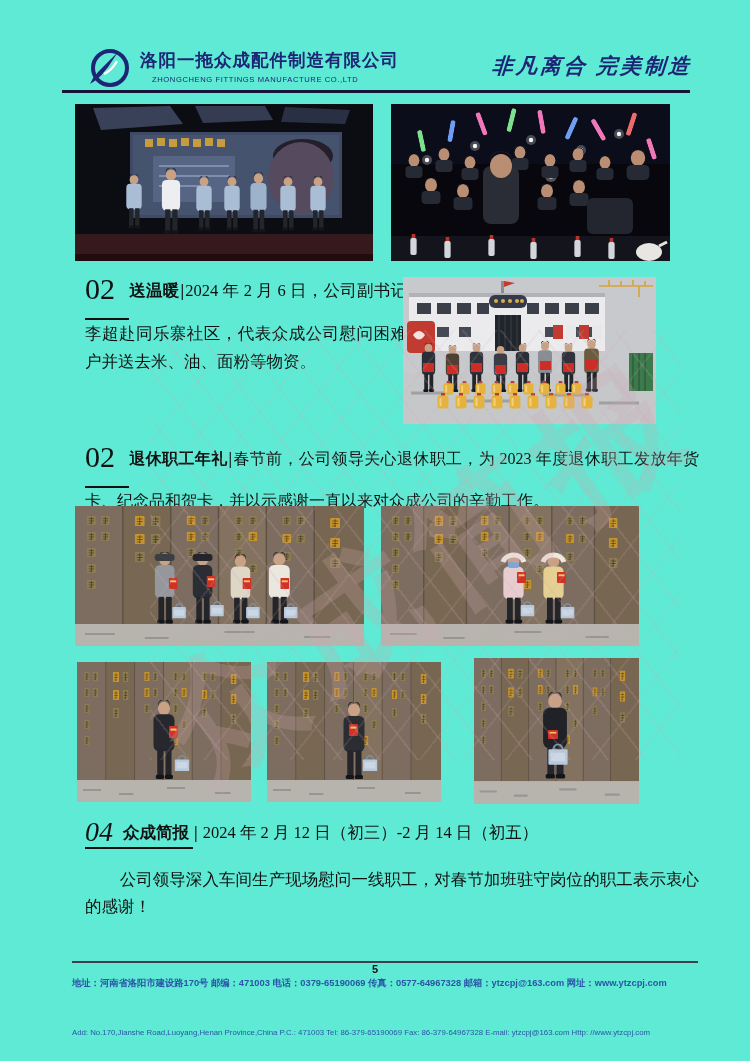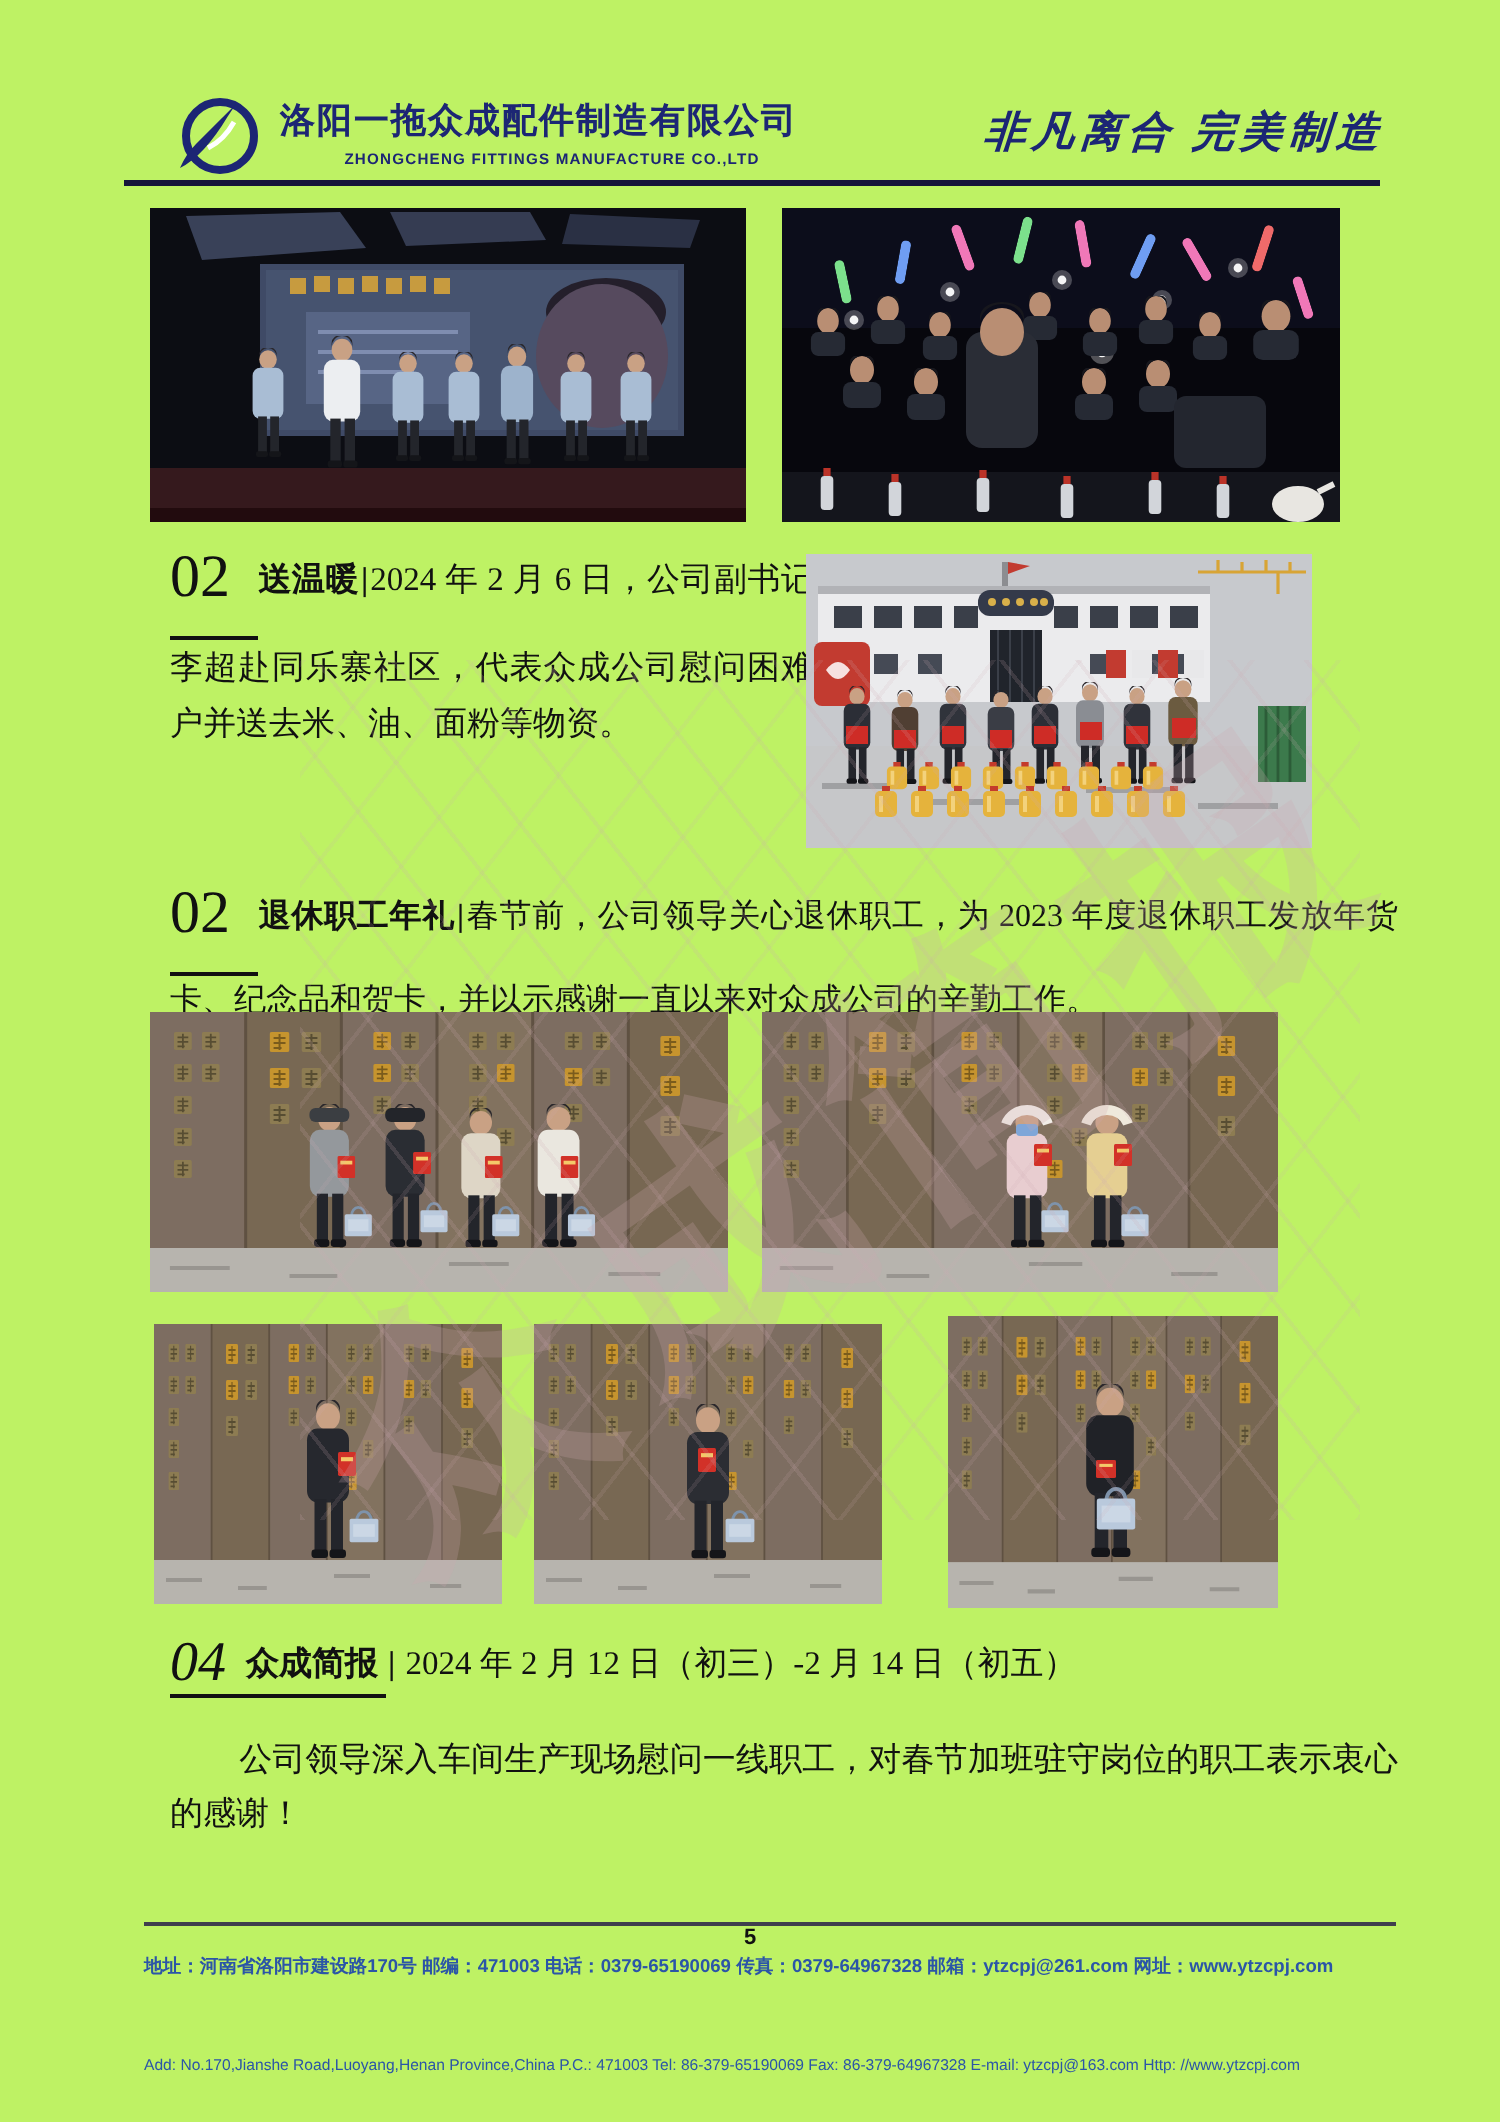--- a/index.html
+++ b/index.html
@@ -1,24 +1,24 @@
 <!DOCTYPE html>
 <html><head>
 <meta charset="utf-8">
 <style>
   html,body{margin:0;padding:0;background:#9c9c9c;}
-  .page{position:relative;width:750px;height:1061px;margin:0 auto;background:#bef264;
+  .page{position:relative;width:750px;height:1061px;margin:0 auto;background:#5eead4;
         font-family:"Liberation Serif","DejaVu Serif",serif;color:#111;overflow:hidden;}
   
   .logo-icon{position:absolute;left:84px;top:44px;width:48px;height:48px;}
   .co-names{position:absolute;left:140px;top:48px;width:260px;}
   .co-cn{font-family:"Liberation Sans","DejaVu Sans",sans-serif;font-weight:bold;
          font-size:17.5px;letter-spacing:1px;color:#1c2674;white-space:nowrap;}
-  .co-en{font-family:"Liberation Sans","DejaVu Sans",sans-serif;font-weight:bold;
-         font-size:7.6px;letter-spacing:.6px;color:#1c2674;margin:3px 0 0 12px;white-space:nowrap;text-align:center;}
+  .co-en{font-family:"Liberation Sans","DejaVu Sans",sans-serif;font-weight:normal;
+         font-size:7.6px;letter-spacing:.6px;color:#1c2674;margin:3px 0 0 12px;white-space:nowrap;}
   .slogan{position:absolute;right:58px;top:52px;font-size:21px;font-weight:bold;font-style:italic;
           color:#1c2674;letter-spacing:3px;white-space:nowrap;transform:skewX(-4deg);}
   .hdr-rule{position:absolute;left:62px;top:90px;width:628px;height:3px;background:#15153a;}
   
   .photo{position:absolute;overflow:hidden;background:#0c0d13;}
   .photo svg{display:block;width:100%;height:100%;}
   .ph-stage{left:75px;top:104px;width:298px;height:157px;}
   .ph-aud{left:391px;top:104px;width:279px;height:157px;}
   .ph-comm{left:403px;top:277px;width:253px;height:147px;background:#c7c9cd;}
   .ph-g4{left:75px;top:506px;width:289px;height:140px;background:#7d6d61;}
@@ -429,16 +429,16 @@
     <span class="u"><span class="secnum4 secnum" style="border:none;padding-bottom:0;font-style:italic;">04</span><span class="sectitle">众成简报</span></span><span class="sep">|</span><span> 2024 年 2 月 12 日（初三）-2 月 14 日（初五）</span>
   </div>
   <div class="s4p">公司领导深入车间生产现场慰问一线职工，对春节加班驻守岗位的职工表示衷心的感谢！</div>
 
   <div class="wm">
     <span>众成简报</span>
   </div>
 
   <div class="ft-rule"></div>
   <div class="ft-page">5</div>
-  <div class="ft-cn">地址：河南省洛阳市建设路170号  邮编：471003  电话：0379-65190069  传真：0379-64967328  邮箱：ytzcpj@261.com  网址：www.ytzcpj.com</div>
+  <div class="ft-cn">地址：河南省洛阳市建设路170号  邮编：471003  电话：0379-65190069  传真：0577-64967328  邮箱：ytzcpj@163.com  网址：www.ytzcpj.com</div>
   <div class="ft-en">Add: No.170,Jianshe Road,Luoyang,Henan Province,China  P.C.: 471003  Tel: 86-379-65190069  Fax: 86-379-64967328  E-mail: ytzcpj@163.com  Http: //www.ytzcpj.com</div>
 
 </div>
 
 </body></html>

